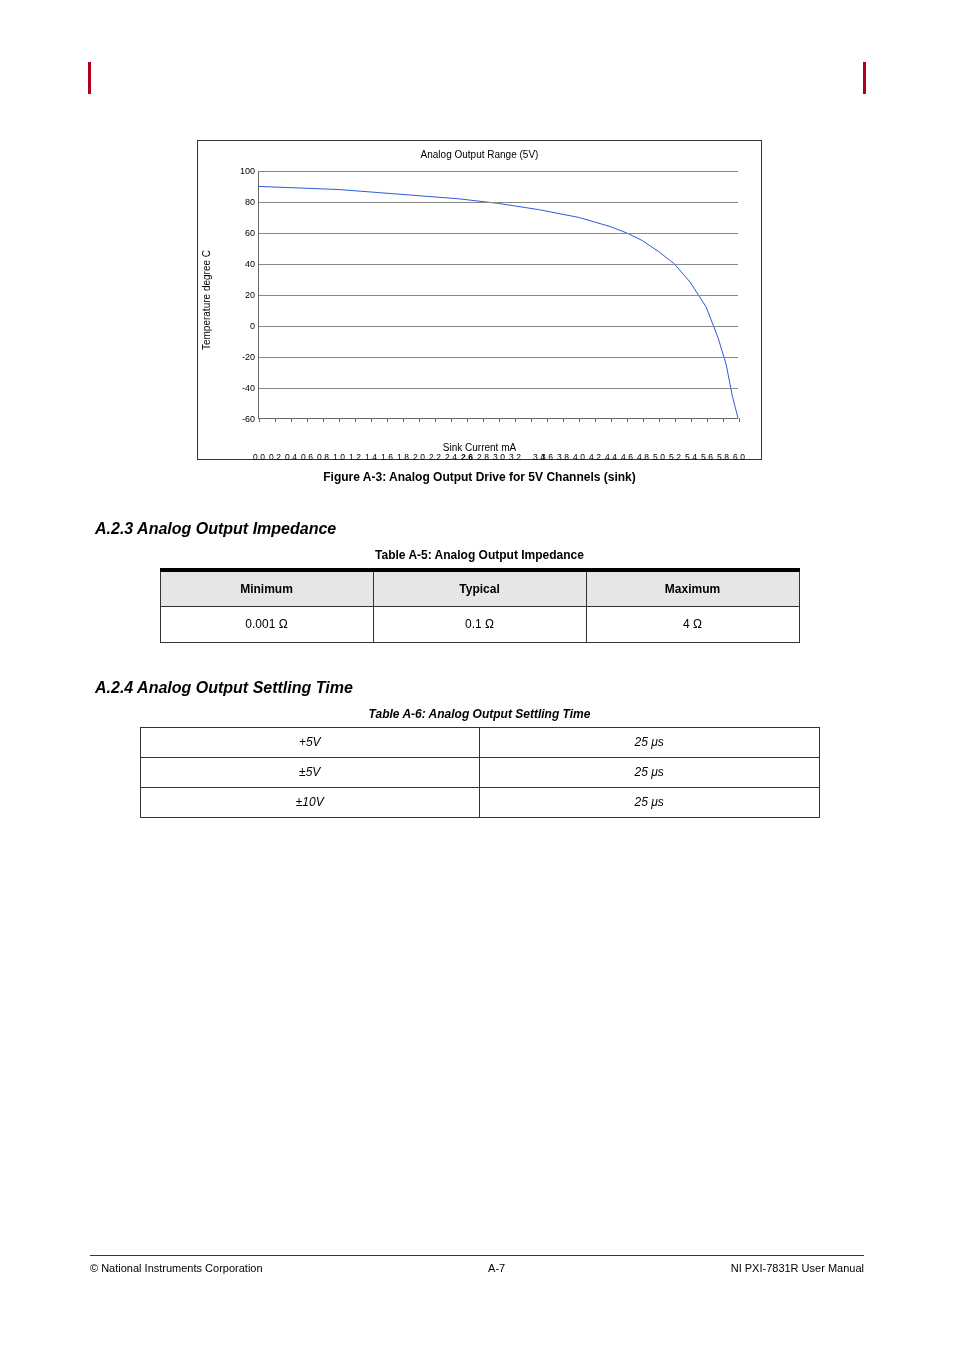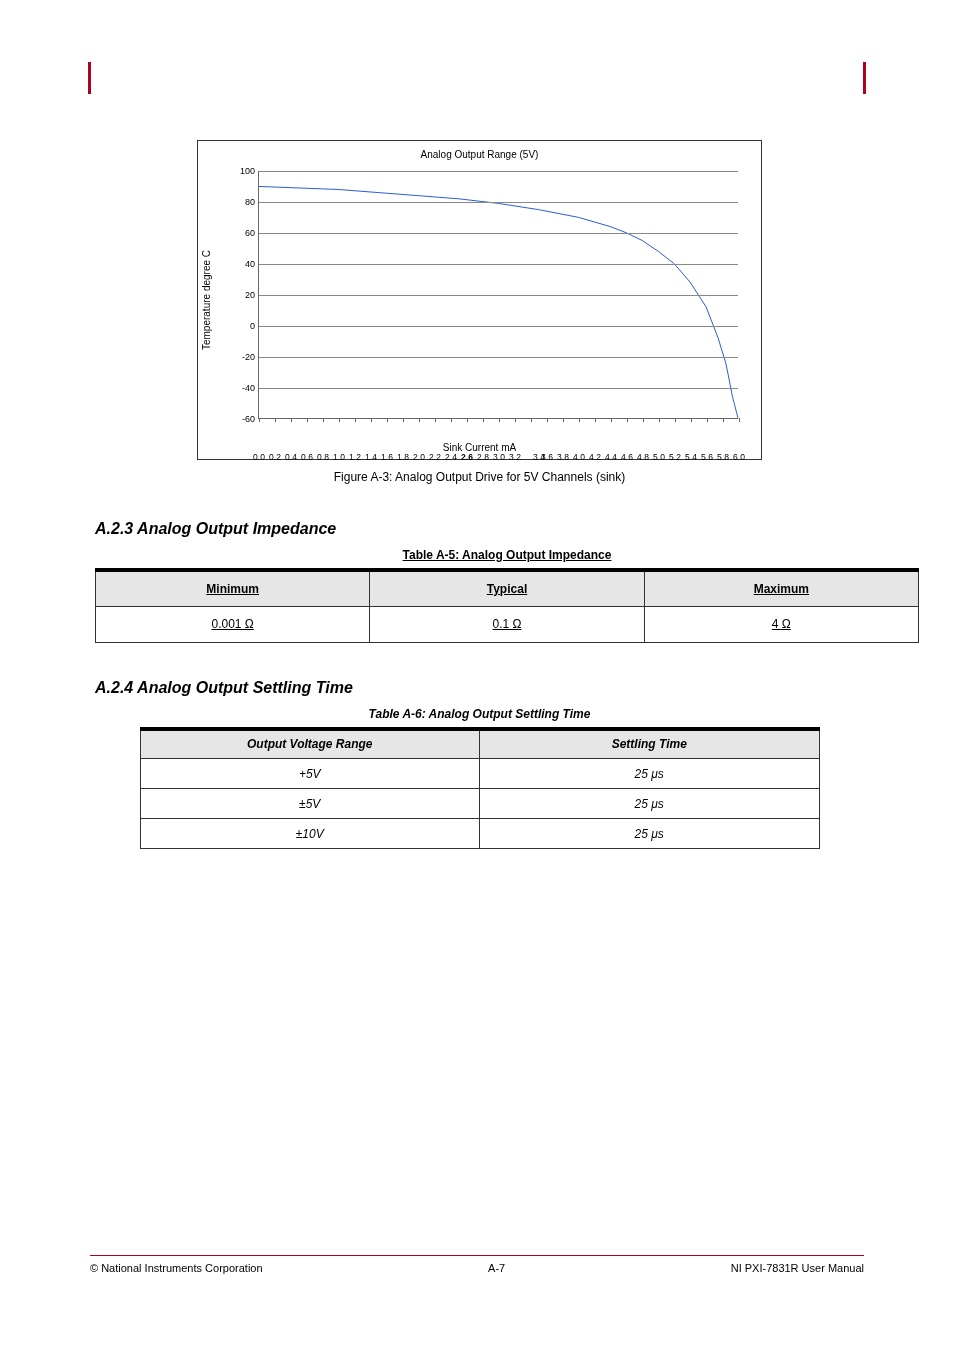--- a/index.html
+++ b/index.html
@@ -72,21 +72,21 @@
     bottom: 6px;
     left: 0; right: 0;
     text-align: center;
     font-size: 10px;
   }
   svg.curve { position: absolute; left: 0; top: 0; width: 100%; height: 100%; overflow: visible; }
   .figure-caption {
     text-align: center;
     font-size: 12px;
     margin-top: 10px;
-    font-weight: normal;
+    font-weight: bold;
   }
 
   .section-title {
     font-size: 16px;
     font-weight: bold;
     margin-top: 36px;
     margin-bottom: 10px;
     font-style: italic;
   }
   table.spec {
@@ -102,21 +102,21 @@
   }
   table.spec th, table.spec td {
     border: 1px solid #333;
     padding: 6px 10px;
     text-align: center;
     vertical-align: middle;
   }
   table.spec th { background: #e6e6e6; font-weight: bold; }
   .thick-top { border-top: 4px solid #000; }
 
-  .t1 { width: 824px; text-decoration: underline; }
+  .t1 { width: 640px; }
   .t1 th, .t1 td { width: 33.33%; height: 36px; }
   .t2 { width: 680px; font-style: italic; }
   .t2 th, .t2 td { width: 50%; height: 30px; }
 
   .footer {
     position: absolute;
     left: 90px; right: 90px;
     bottom: 78px;
     border-top: 1px solid #b00020;
     padding-top: 6px;
@@ -239,24 +239,20 @@
       <td>0.1 Ω</td>
       <td>4 Ω</td>
     </tr>
   </tbody>
     </table>
 
   <div class="section-title">A.2.4   Analog Output Settling Time</div>
   <table class="spec t2">
     <caption>Table  A-6: Analog Output Settling Time</caption>
     <tbody>
-        <tr class="thick-top">
-      <th>Output Voltage Range</th>
-      <th>Settling Time</th>
-    </tr>
     <tr>
       <td>+5V</td>
       <td>25 μs</td>
     </tr>
     <tr>
       <td>±5V</td>
       <td>25 μs</td>
     </tr>
     <tr>
       <td>±10V</td>

